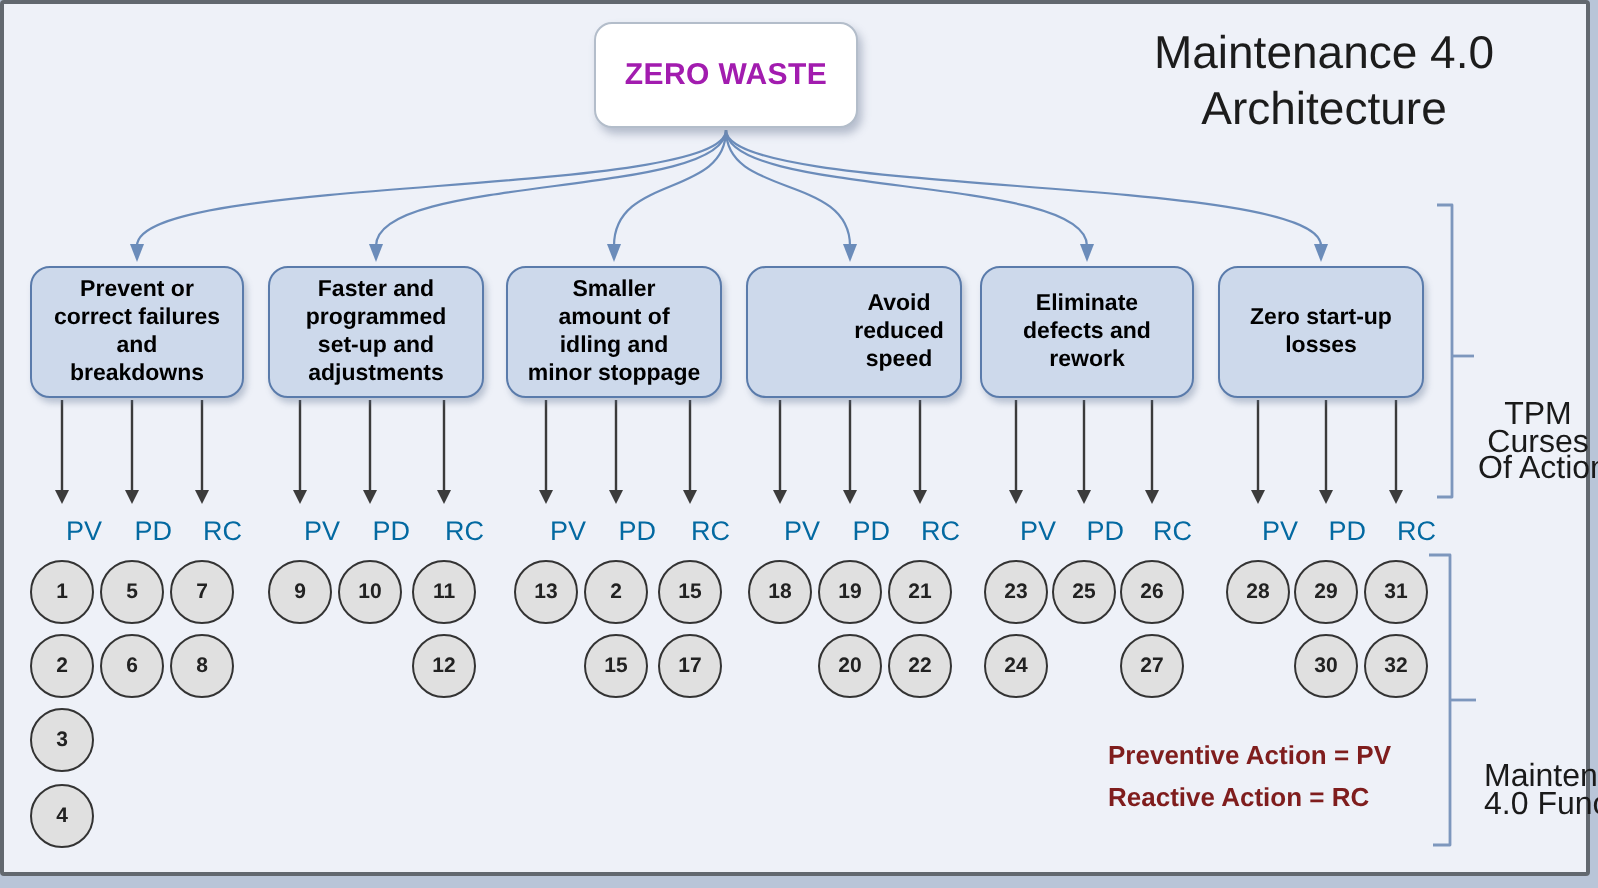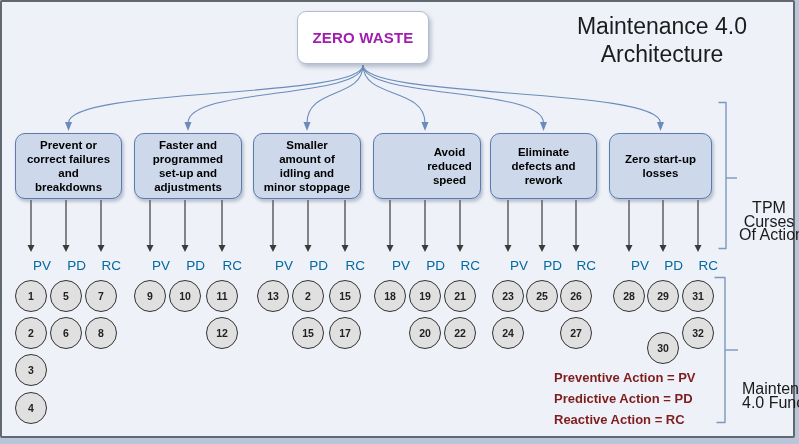--- a/index.html
+++ b/index.html
@@ -189,30 +189,29 @@
           <div class="circle" style="left: 524px; top: 278px;">25</div>
           <div class="col-header" style="left: 554px; top: 256px;">RC</div>
           <div class="circle" style="left: 558px; top: 278px;">26</div>
           <div class="circle" style="left: 558px; top: 315px;">27</div>
         </div>
         <div>
           <div class="col-header" style="left: 607px; top: 256px;">PV</div>
           <div class="circle" style="left: 611px; top: 278px;">28</div>
           <div class="col-header" style="left: 641px; top: 256px;">PD</div>
           <div class="circle" style="left: 645px; top: 278px;">29</div>
-          <div class="circle" style="left: 645px; top: 330px; text-align: right;">30</div>
+          <div class="circle" style="left: 645px; top: 315px; text-align: right;">30</div>
           <div class="col-header" style="left: 676px; top: 256px;">RC</div>
           <div class="circle" style="left: 680px; top: 278px;">31</div>
           <div class="circle" style="left: 680px; top: 315px;">32</div>
         </div>
       </div>
 
     <div class="legend">
         <div>Preventive Action = PV</div>
-        <div>Predictive Action = PD</div>
         <div>Reactive Action = RC</div>
       </div>
 
     <div id="tpm-bracket-label" class="bracket-label">
         <div>TPM</div>
         <div>Curses</div>
         <div>Of Action</div>
       </div>
     <div id="fun-bracket-label" class="bracket-label">
         <div>Maintenance</div>

